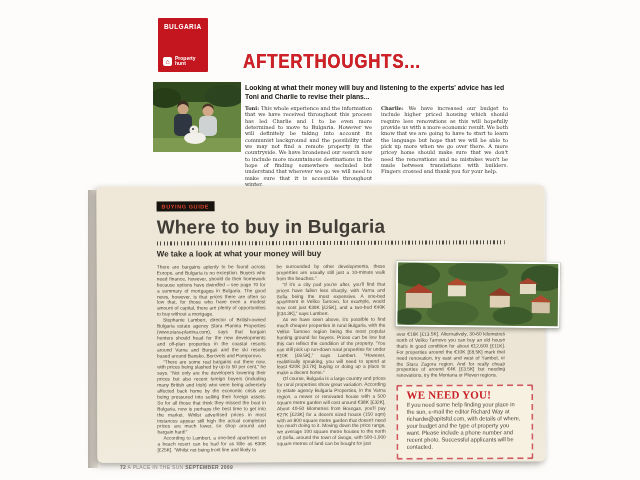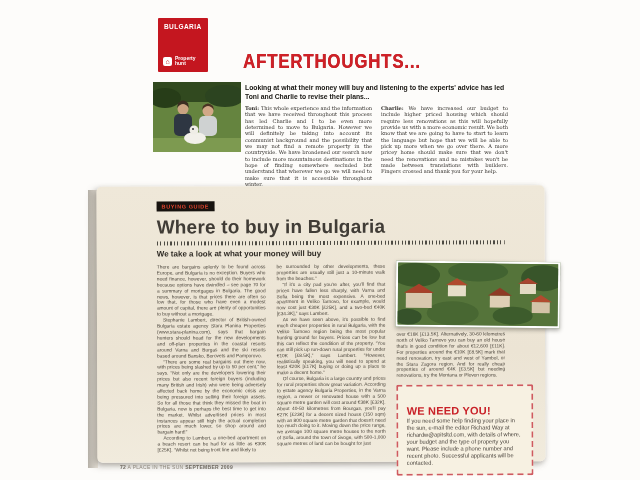--- a/index.html
+++ b/index.html
@@ -60,21 +60,21 @@
   .gcol p.flush{text-indent:0;}
   .houses-photo{
     display:block;width:160px;height:62px;margin:-2px -56px 4px 0;
     border:2.5px solid #fff;box-shadow:0 2px 4px rgba(40,40,30,.4);
     transform:rotate(.8deg);background:#55743a;
   }
   .need-you{
     margin:6px -28px 0 0;border:2px dashed #cf5a60;background:#f7f1e2;
     padding:6px 8px 7px;border-radius:2px;
   }
-  .need-you-title{color:#c92128;font-size:11px;font-weight:900;margin:16px 0 3px;letter-spacing:.2px;}
+  .need-you-title{color:#c92128;font-size:11px;font-weight:900;margin:0 0 3px;letter-spacing:.2px;font-family:Liberation Serif, serif;}
   .need-you-body{font-size:5.7px;line-height:6.9px;color:#47413a;text-align:left;}
   
   .footer{position:absolute;left:120px;top:464px;font-size:5px;color:#8d877c;letter-spacing:.3px;}
   .footer .f-bold{font-weight:bold;color:#6e6960;}
 </style>
 </head>
 <body>
 
 <div class="country-box">
   <div class="country-name">BULGARIA</div>

